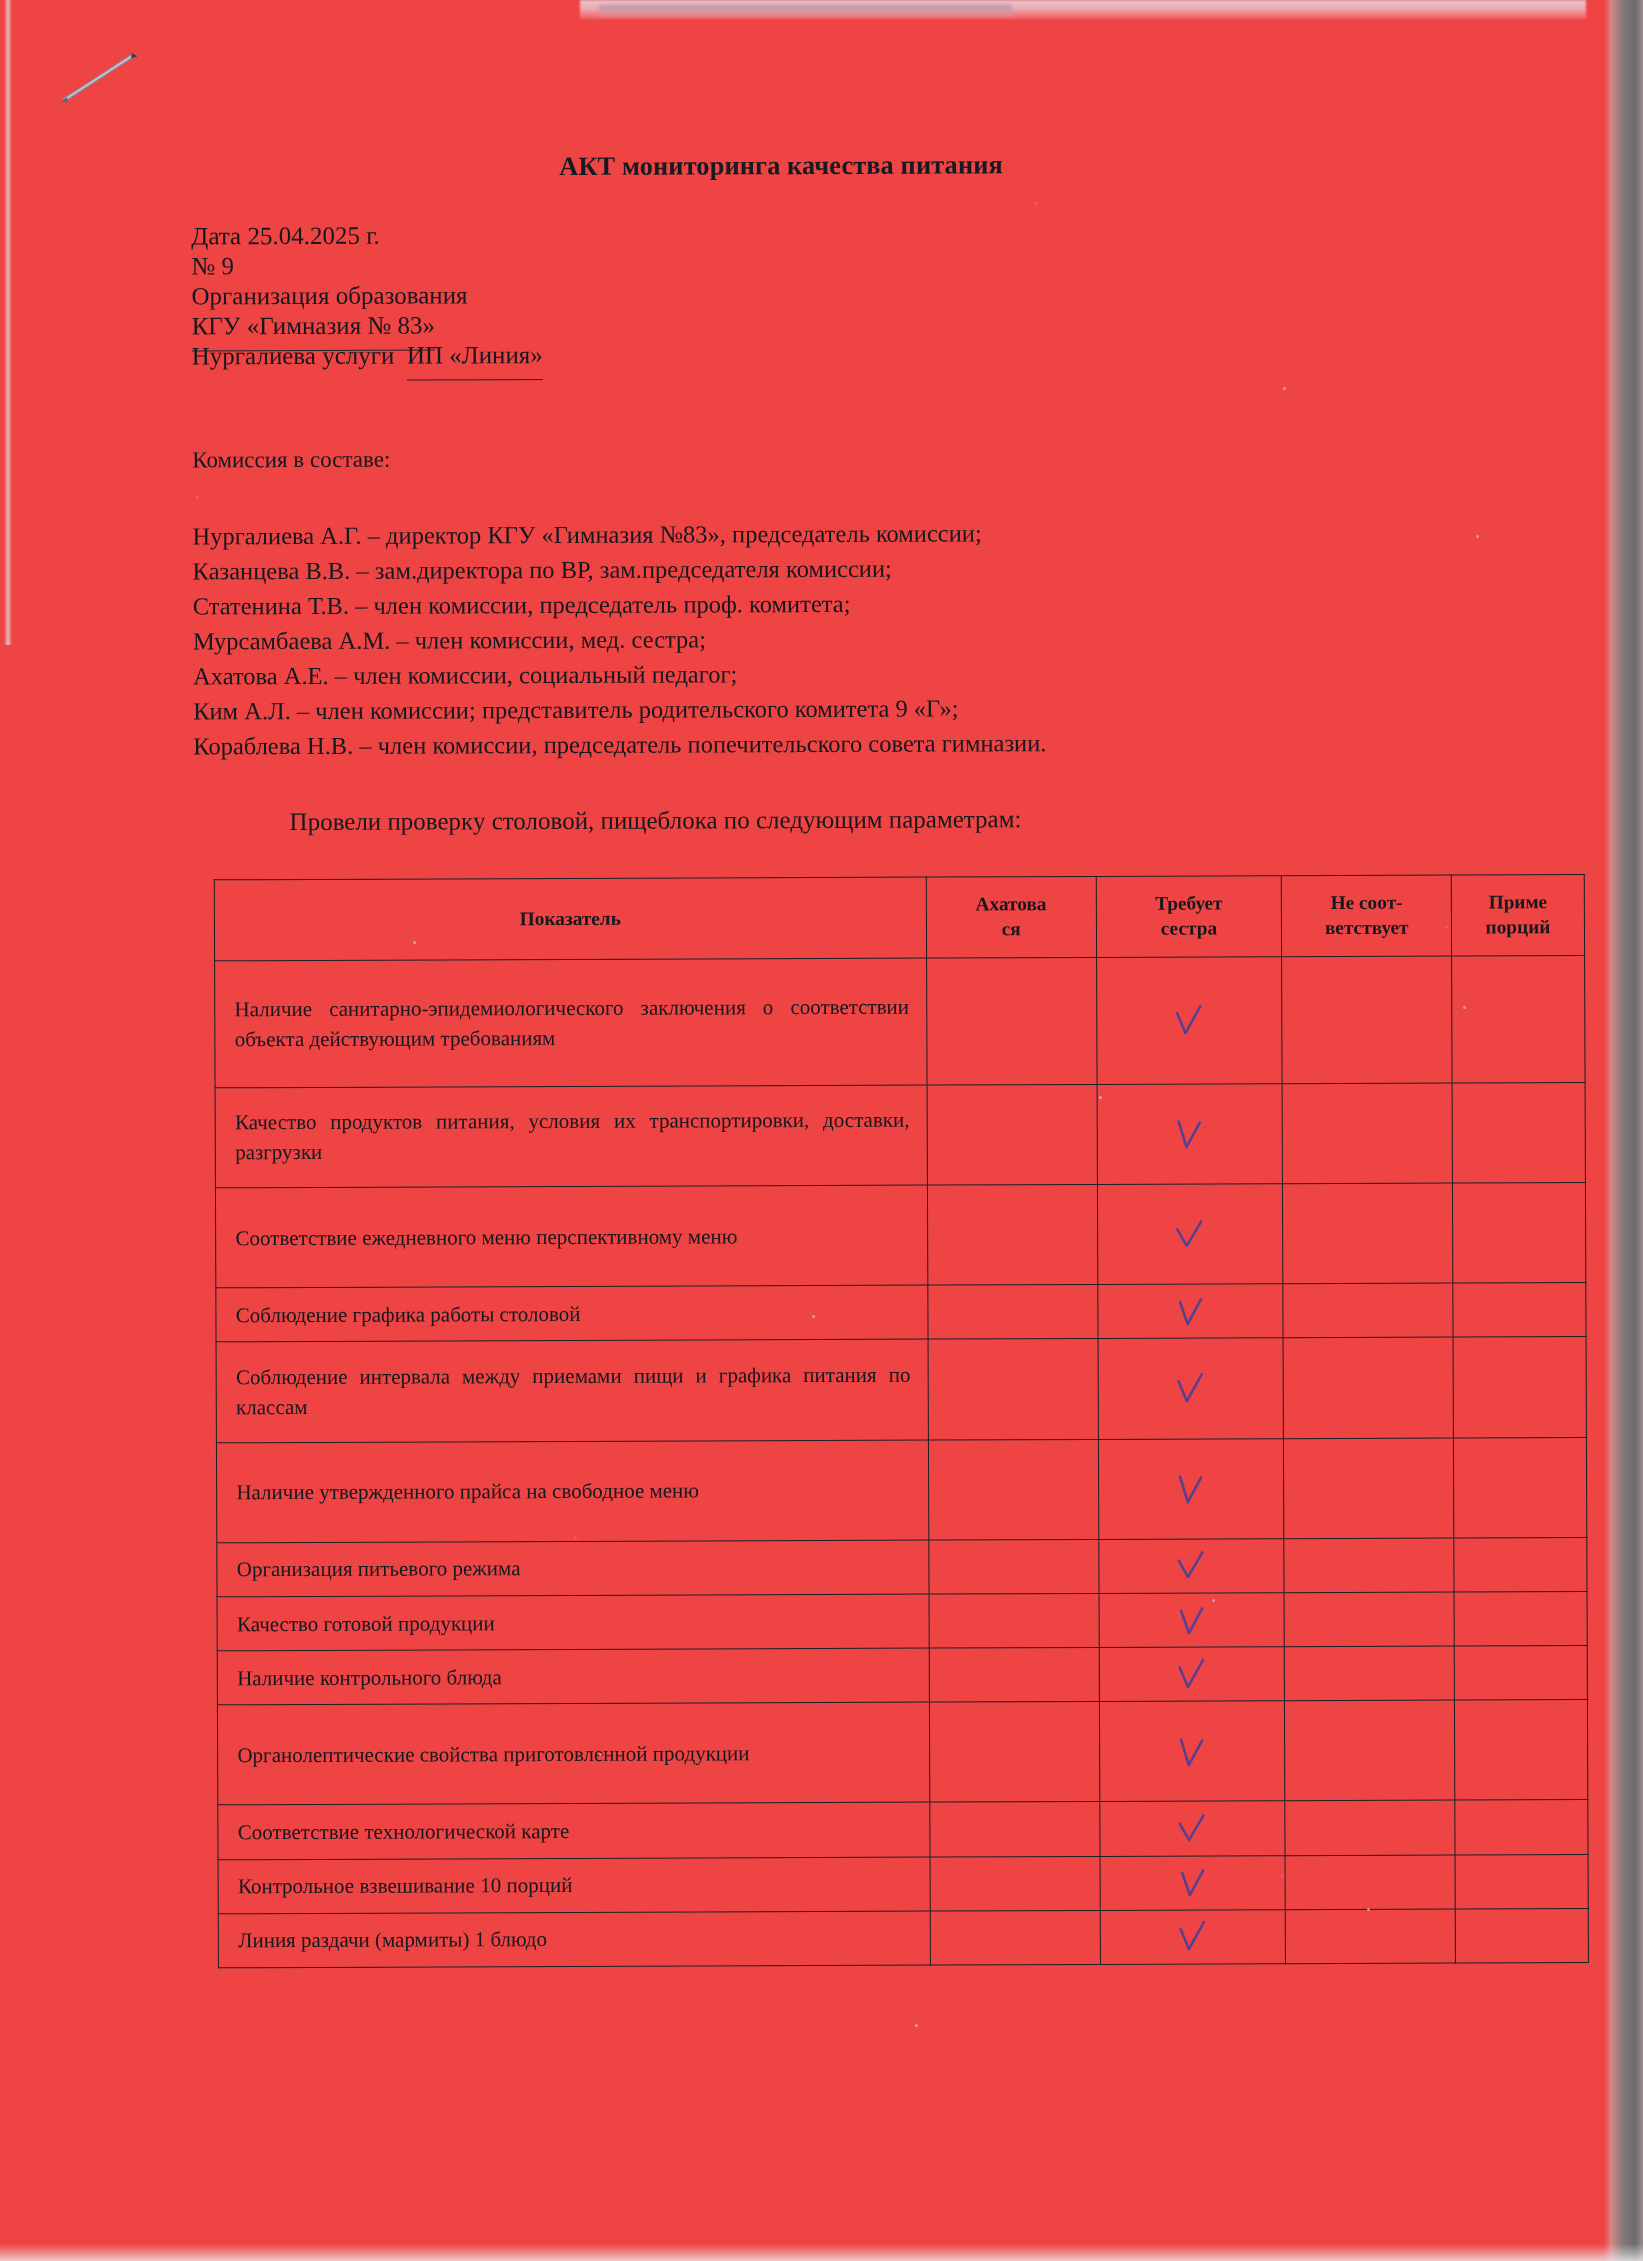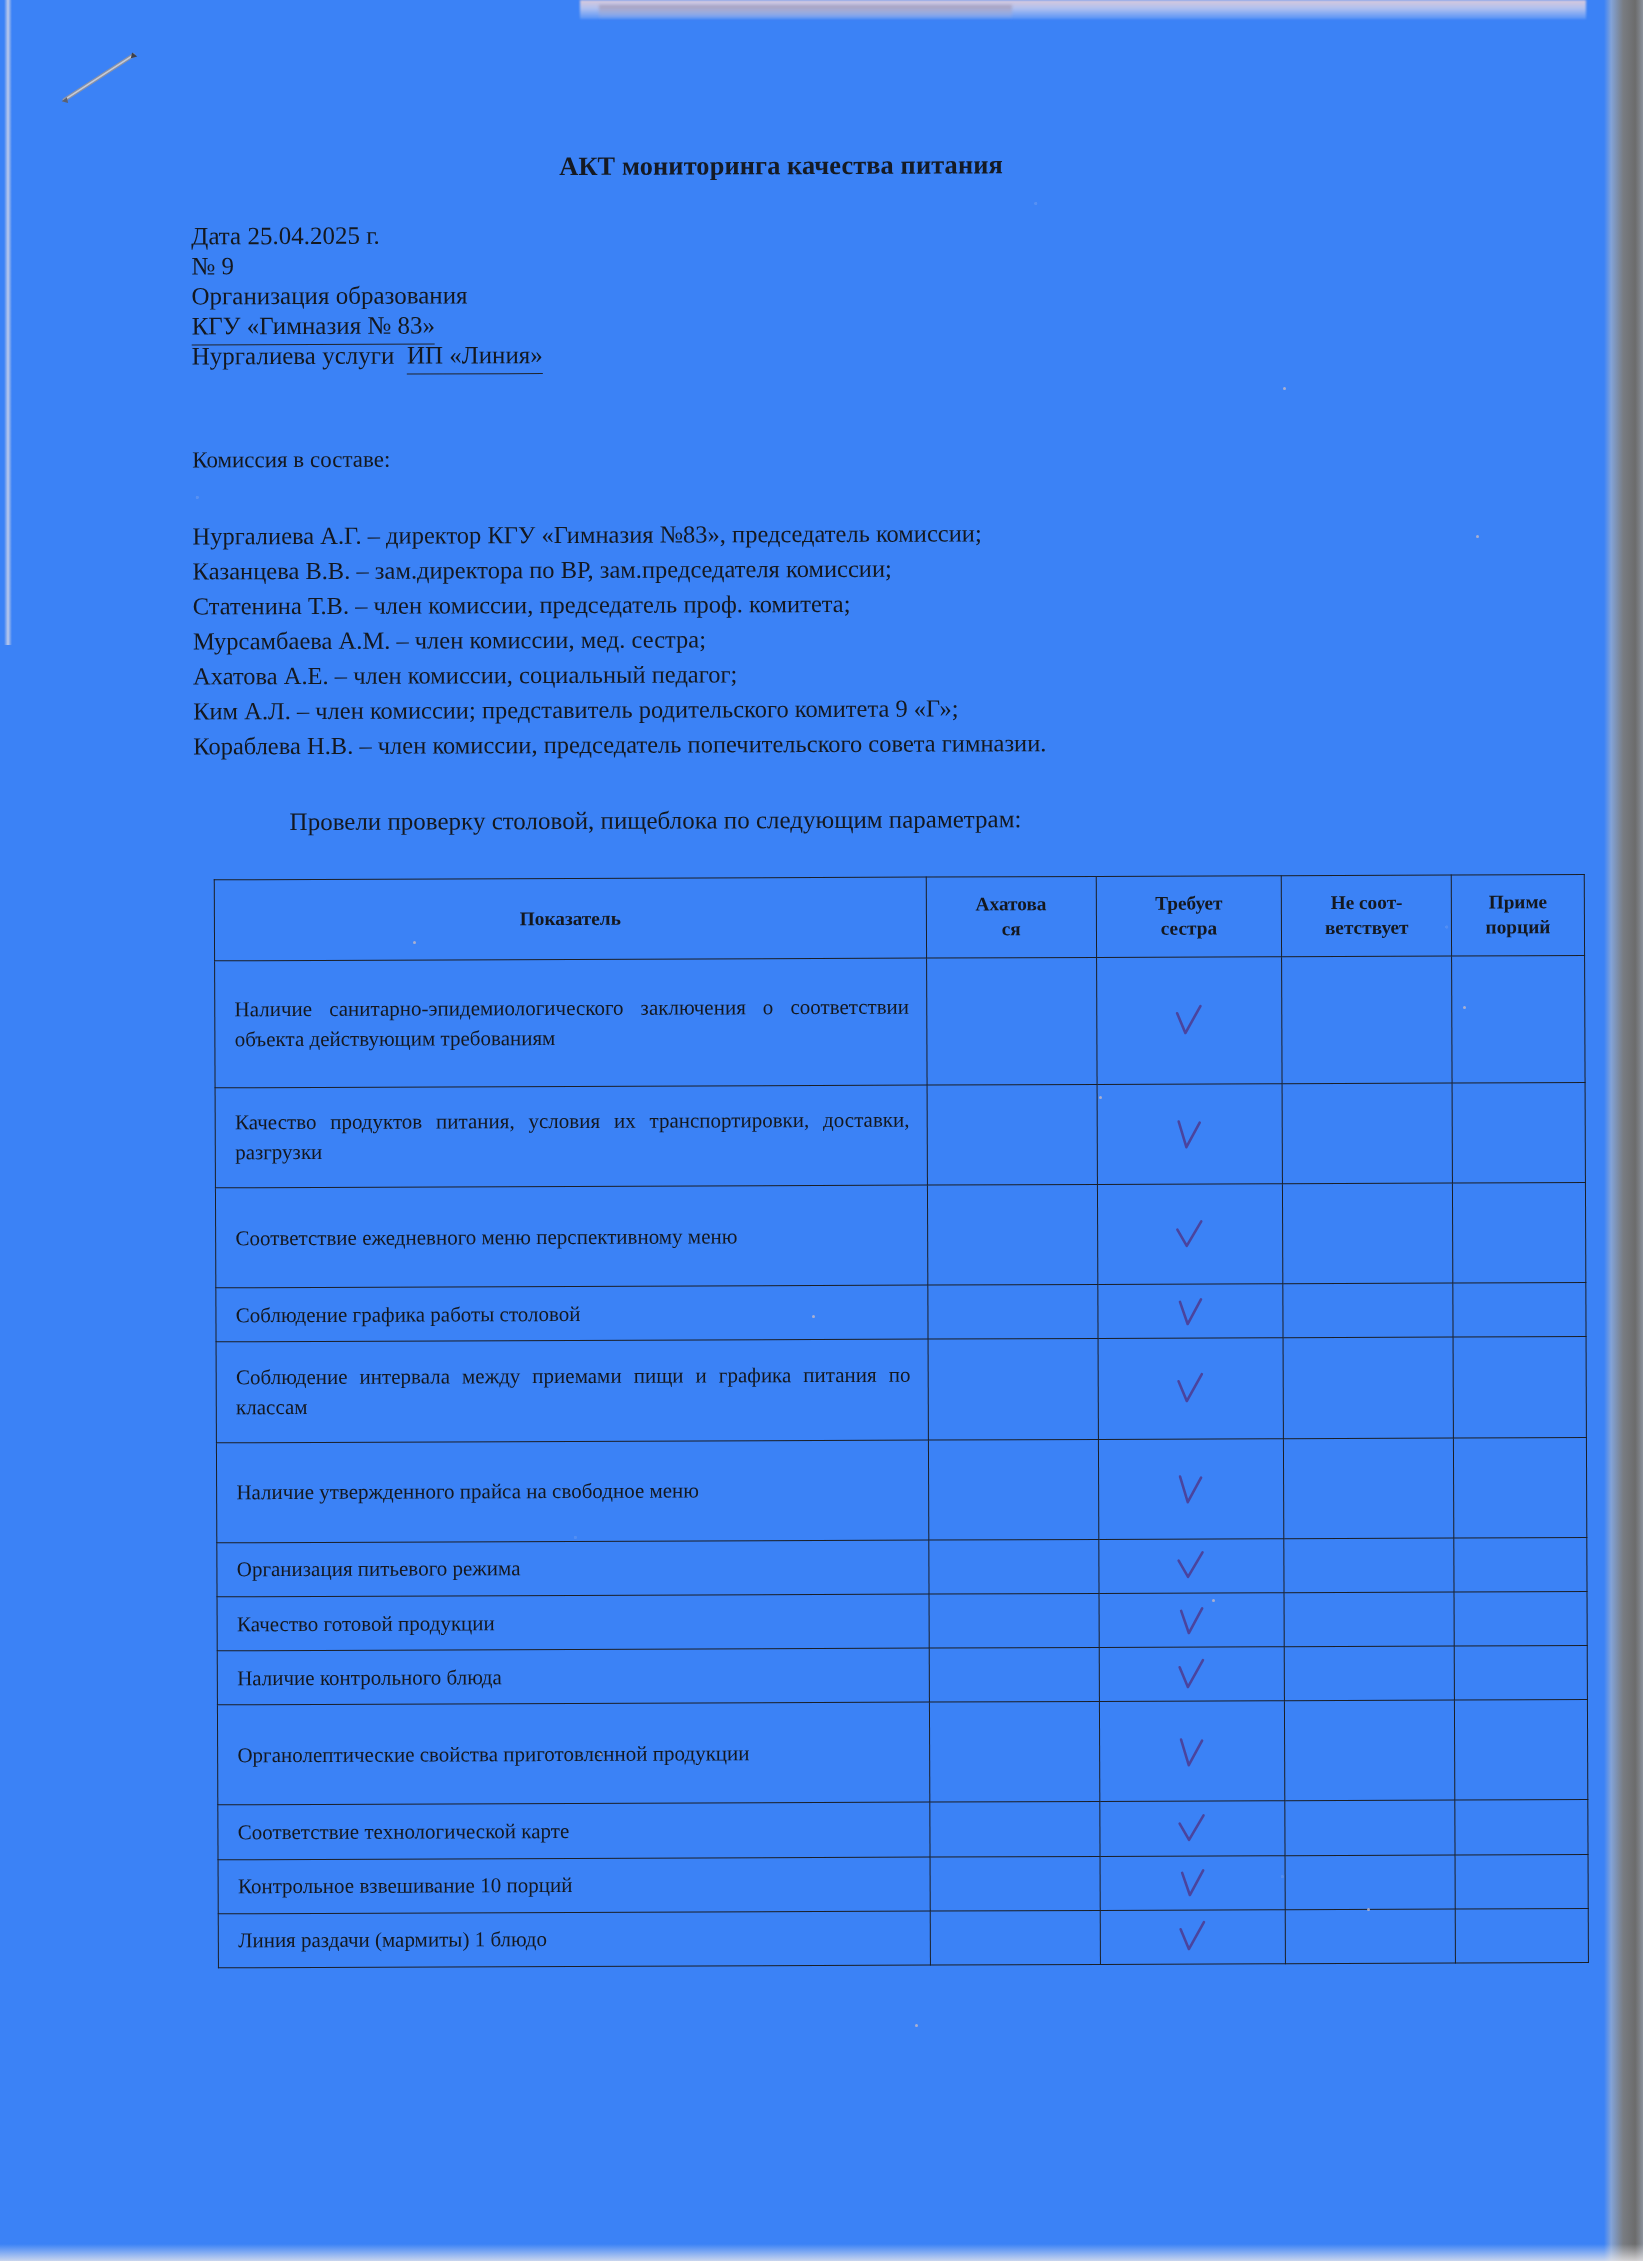--- a/index.html
+++ b/index.html
@@ -9,21 +9,21 @@
   }
   body {
     font-family: "Liberation Serif", "DejaVu Serif", serif;
   }
 
   
   #page {
     position: relative;
     width: 1644px;
     height: 2261px;
-    background: #3b82f6;
+    background: #ef4444;
     overflow: hidden;
   }
 
   
   .scan-top-smudge {
     position: absolute;
     left: 580px;
     top: 0px;
     width: 1006px;
     height: 19.3px;
@@ -127,21 +127,21 @@
 
   .meta-block {
     position: absolute;
     left: 193px;
     top: 219px;
     font-size: 25px;
     line-height: 30px;
     color: #14181f;
   }
   .meta-line { white-space: nowrap; }
-  .u { border-bottom: 1.3px solid #20242c; padding-bottom: 5px; font-family: Liberation Serif, serif; }
+  .u { border-bottom: 1.3px solid #20242c; padding-bottom: 11px; font-family: Liberation Serif, serif; }
 
   .commission-label {
     position: absolute;
     left: 193px;
     top: 445px;
     font-size: 23px;
     color: #14181f;
   }
 
   .members {

